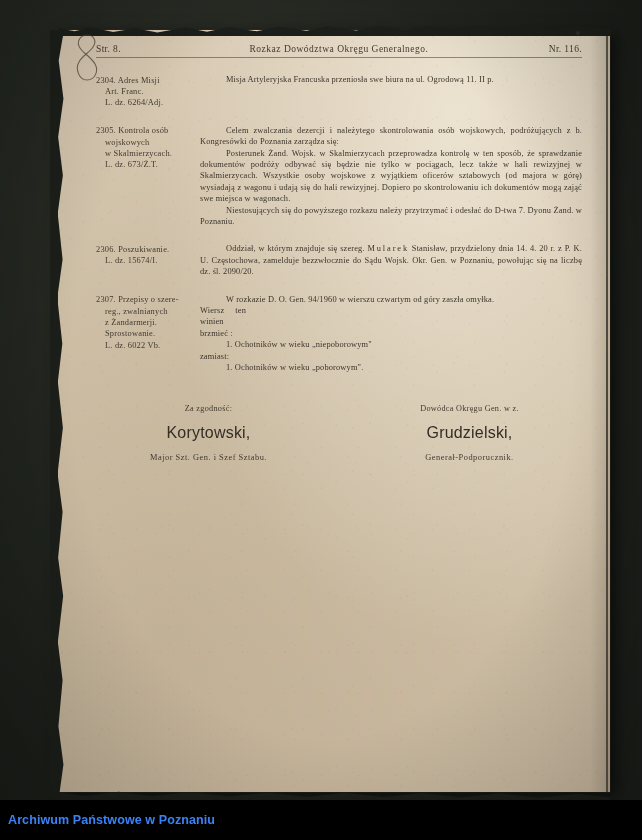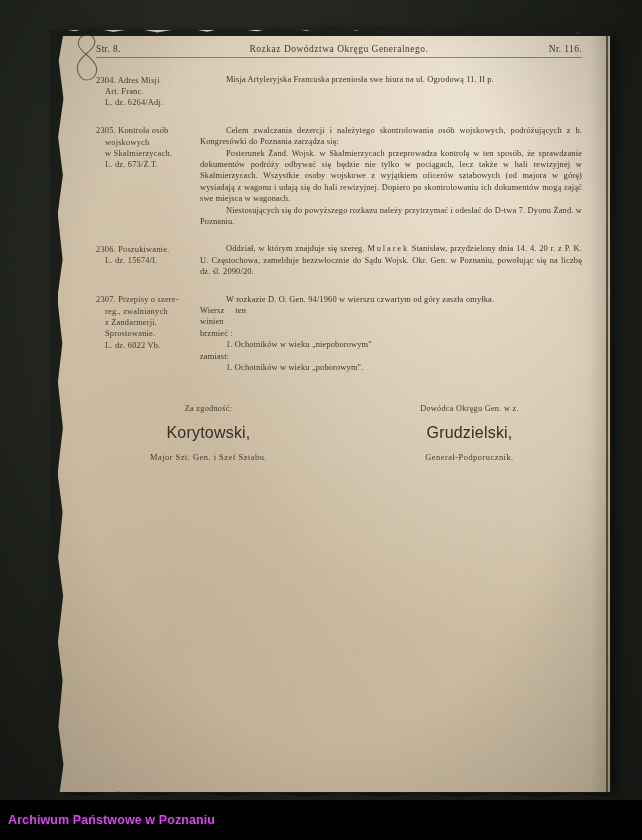--- a/index.html
+++ b/index.html
@@ -231,21 +231,21 @@
     left: 0;
     top: 800px;
     width: 642px;
     height: 40px;
     background: #000000;
     display: flex;
     align-items: center;
   }
   .watermark-text {
     padding-left: 8px;
-    color: #d946ef;
+    color: #3b82f6;
     font-family: "Liberation Sans", sans-serif;
     font-size: 12.5px;
     font-weight: bold;
     letter-spacing: 0.1px;
   }
 
   
   .vignette {
     position: absolute;
     inset: 0;

